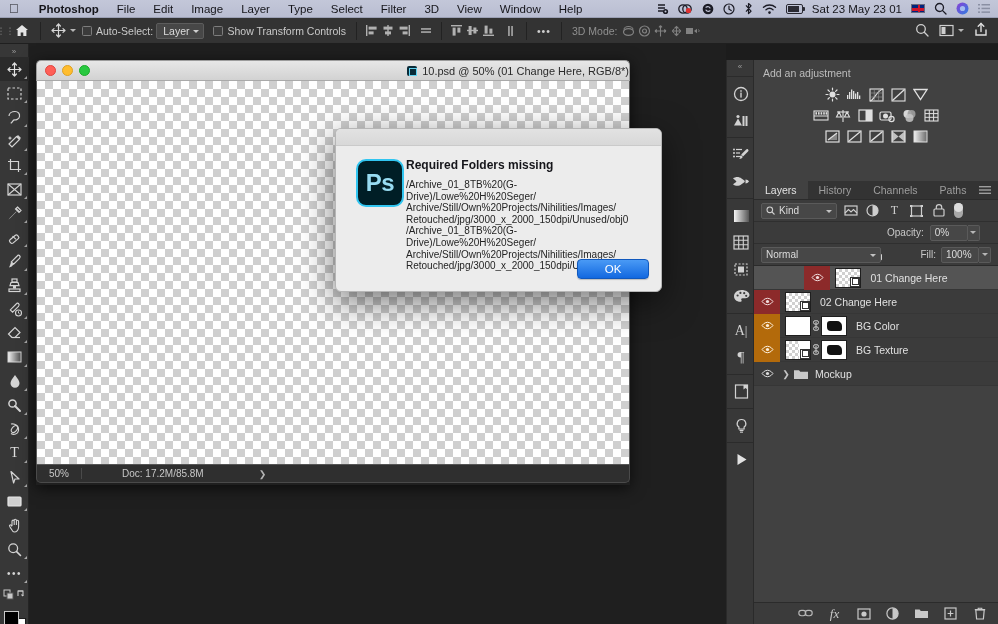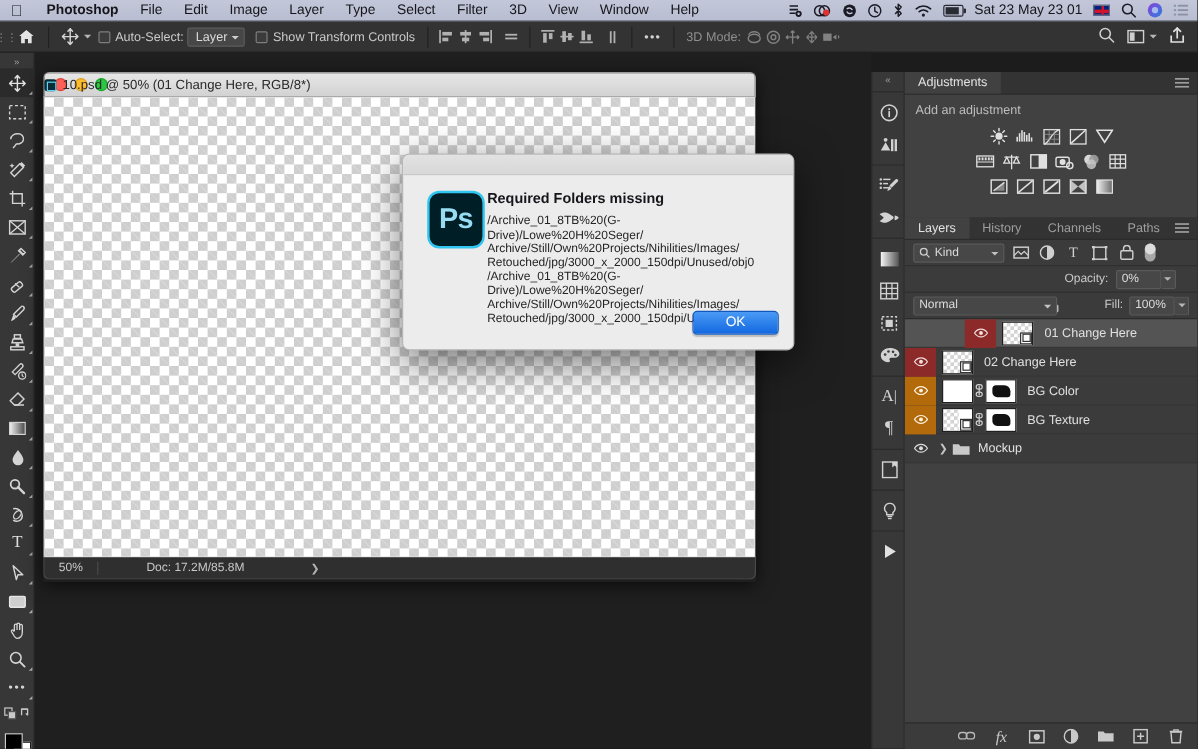--- a/index.html
+++ b/index.html
@@ -96,21 +96,21 @@
     border-radius:5px 5px 0 0; display:flex; align-items:center;
     position:relative;
   }
   .traffic{display:flex;gap:6px;padding-left:8px;}
   .tl{width:11px;height:11px;border-radius:50%;}
   .tl.r{background:#ff5f57;border:0.5px solid #e0443e;}
   .tl.y{background:#ffbd2e;border:0.5px solid #dea123;}
   .tl.g{background:#28c840;border:0.5px solid #1aab29;}
   .doc-title-text{
     position:absolute;left:0;right:0;text-align:center;font-size:11px;color:#2a2a2a;
-    display:flex;align-items:center;justify-content:flex-start;gap:5px;
+    display:flex;align-items:center;justify-content:flex-end;gap:5px;
   }
   .psd-chip{width:10px;height:10px;background:#0a2b38;border-radius:2px;display:inline-block;position:relative;}
   .psd-chip::after{content:"";position:absolute;left:2px;top:2px;width:6px;height:6px;border:1px solid #62d2f0;}
   .canvas-wrap{
     height:383px; background:#fff; border-left:1px solid #5a5a5a;border-right:1px solid #5a5a5a;
     position:relative; overflow:hidden;
   }
   .checker{
     position:absolute; inset:0;
     background-image:
@@ -810,32 +810,20 @@
   <div class="rail-div"></div>
   <div class="rail-ic">
     <svg width="15" height="15" viewBox="0 0 15 15">
         <path d="M3.5 2l9 5.5-9 5.5z" fill="#e2e2e2"></path>
       </svg>
   </div>
 </div>
 
 <div class="panels">
 
-  <div class="panel-tabs">
-    <div class="ptab active">Adjustments</div>
-    <div class="panel-menu">
-      <svg width="12" height="10" viewBox="0 0 12 10">
-          <g fill="#9e9e9e">
-            <rect y="1" width="12" height="1.4"></rect>
-            <rect y="4.3" width="12" height="1.4"></rect>
-            <rect y="7.6" width="12" height="1.4"></rect>
-          </g>
-        </svg>
-    </div>
-  </div>
   <div class="adj-body">
     <div class="adj-label">Add an adjustment</div>
     <div class="adj-row">
       <span class="adj-ic">
           <svg width="15" height="15" viewBox="0 0 15 15">
             <circle cx="7.5" cy="7.5" r="3" fill="#e0e0e0"></circle>
             <g stroke="#e0e0e0" stroke-width="1.2" stroke-linecap="round">
               <path d="M7.5 1v2M7.5 12v2M1 7.5h2M12 7.5h2M3 3l1.4 1.4M10.6 10.6L12 12M12 3l-1.4 1.4M4.4 10.6L3 12"></path>
             </g>
           </svg>

